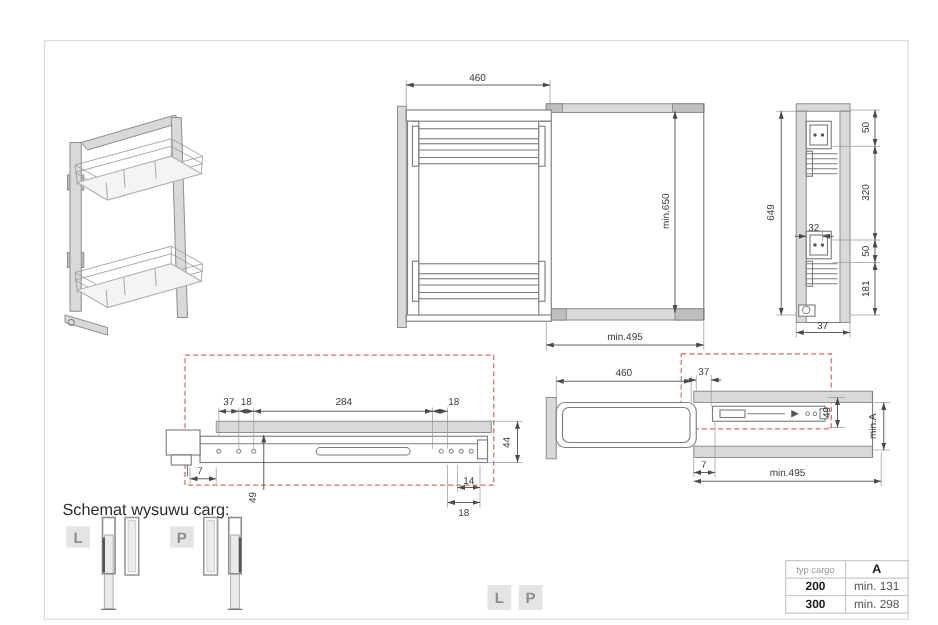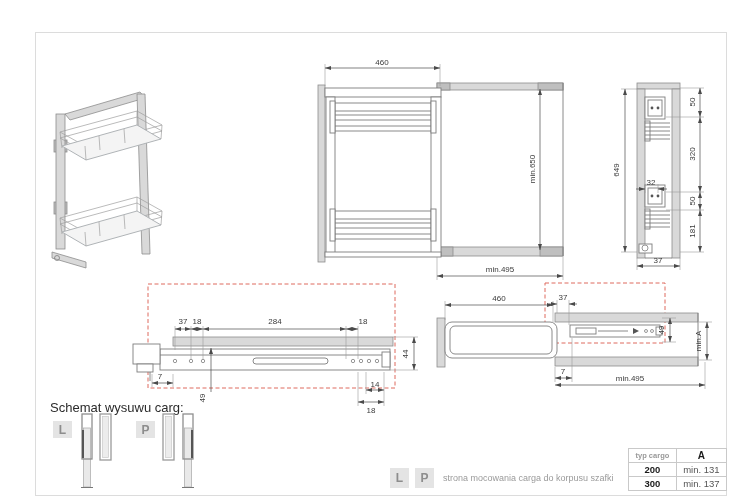--- a/index.html
+++ b/index.html
@@ -11,21 +11,21 @@
   .hdr span{font-weight:bold;font-size:13.5px;color:#141414;letter-spacing:.2px}
   .frame{left:35px;top:32px;width:690px;height:462px;border:1px solid #dcdcdc}
   .topnote{left:350px;top:40px;width:320px;text-align:center;font-size:7.5px;color:#a5a5a5}
   .schemat{left:50px;top:400px;font-size:13px;color:#2b2b2b}
   .chip{width:19px;height:20px;background:#e4e4e4;color:#8d8d8d;font-weight:bold;font-size:12px;
         display:flex;align-items:center;justify-content:center}
   .sidenote{left:443px;top:473px;font-size:9px;color:#9a9a9a}
   table.spec{border-collapse:collapse;background:#fff}
   table.spec td,table.spec th{border:1px solid #c9c9c9;height:13px;padding:0 2px;text-align:center;
         font-family:"Liberation Sans",sans-serif}
-  .th1{font-size:7.5px;color:#999;font-weight:bold;width:46px}
+  .th1{font-size:7.5px;color:#999;font-weight:normal;width:46px}
   .th2{font-size:10px;color:#1a1a1a;font-weight:bold;width:49px}
   .num{font-size:9.5px;color:#1a1a1a;font-weight:bold}
   .val{font-size:9.5px;color:#555}
   svg text{font-family:"Liberation Sans",sans-serif}
   .t{font-size:8px;fill:#3a3a3a}
   .lp{font-size:12px;font-weight:bold;fill:#8d8d8d}
   .s{stroke:#7d7d7d;stroke-width:.9;fill:none}
   .sl{stroke:#9d9d9d;stroke-width:.7;fill:none}
   .w{fill:#fff;stroke:#7d7d7d;stroke-width:.9}
   .p{fill:#d9d9d9;stroke:#8d8d8d;stroke-width:.8}
@@ -346,32 +346,31 @@
       <rect x="117.5" y="4.5" width="6" height="41" fill="#ececec" stroke="#c9c9c9" stroke-width=".7"></rect>
       <rect x="136.5" y="16" width="7" height="59" fill="#e9e9e9" stroke="#b0b0b0" stroke-width=".8"></rect>
       <line x1="134" y1="75.5" x2="146" y2="75.5" stroke="#777" stroke-width="1"></line>
       <rect x="135" y="2" width="10" height="45" fill="none" stroke="#8f8f8f" stroke-width="1.3"></rect>
       <line x1="144" y1="18" x2="144" y2="46" stroke="#555" stroke-width="2"></line>
     </g>
   </svg>
 
   <div class="abs chip" style="left:390px;top:468px">L</div>
   <div class="abs chip" style="left:415px;top:468px">P</div>
-  <div class="abs sidenote">strona mocowania carga do korpusu szafki</div>
 
   <table class="spec abs" style="left:628px;top:448px;width:99px">
     <tbody>
         <tr>
       <th class="th1">typ cargo</th>
       <th class="th2">A</th>
     </tr>
     <tr>
       <td class="num">200</td>
       <td class="val">min. 131</td>
     </tr>
     <tr>
       <td class="num">300</td>
-      <td class="val">min. 137</td>
+      <td class="val">min. 298</td>
     </tr>
   </tbody>
     </table>
 
 </div>
 
 </body></html>

